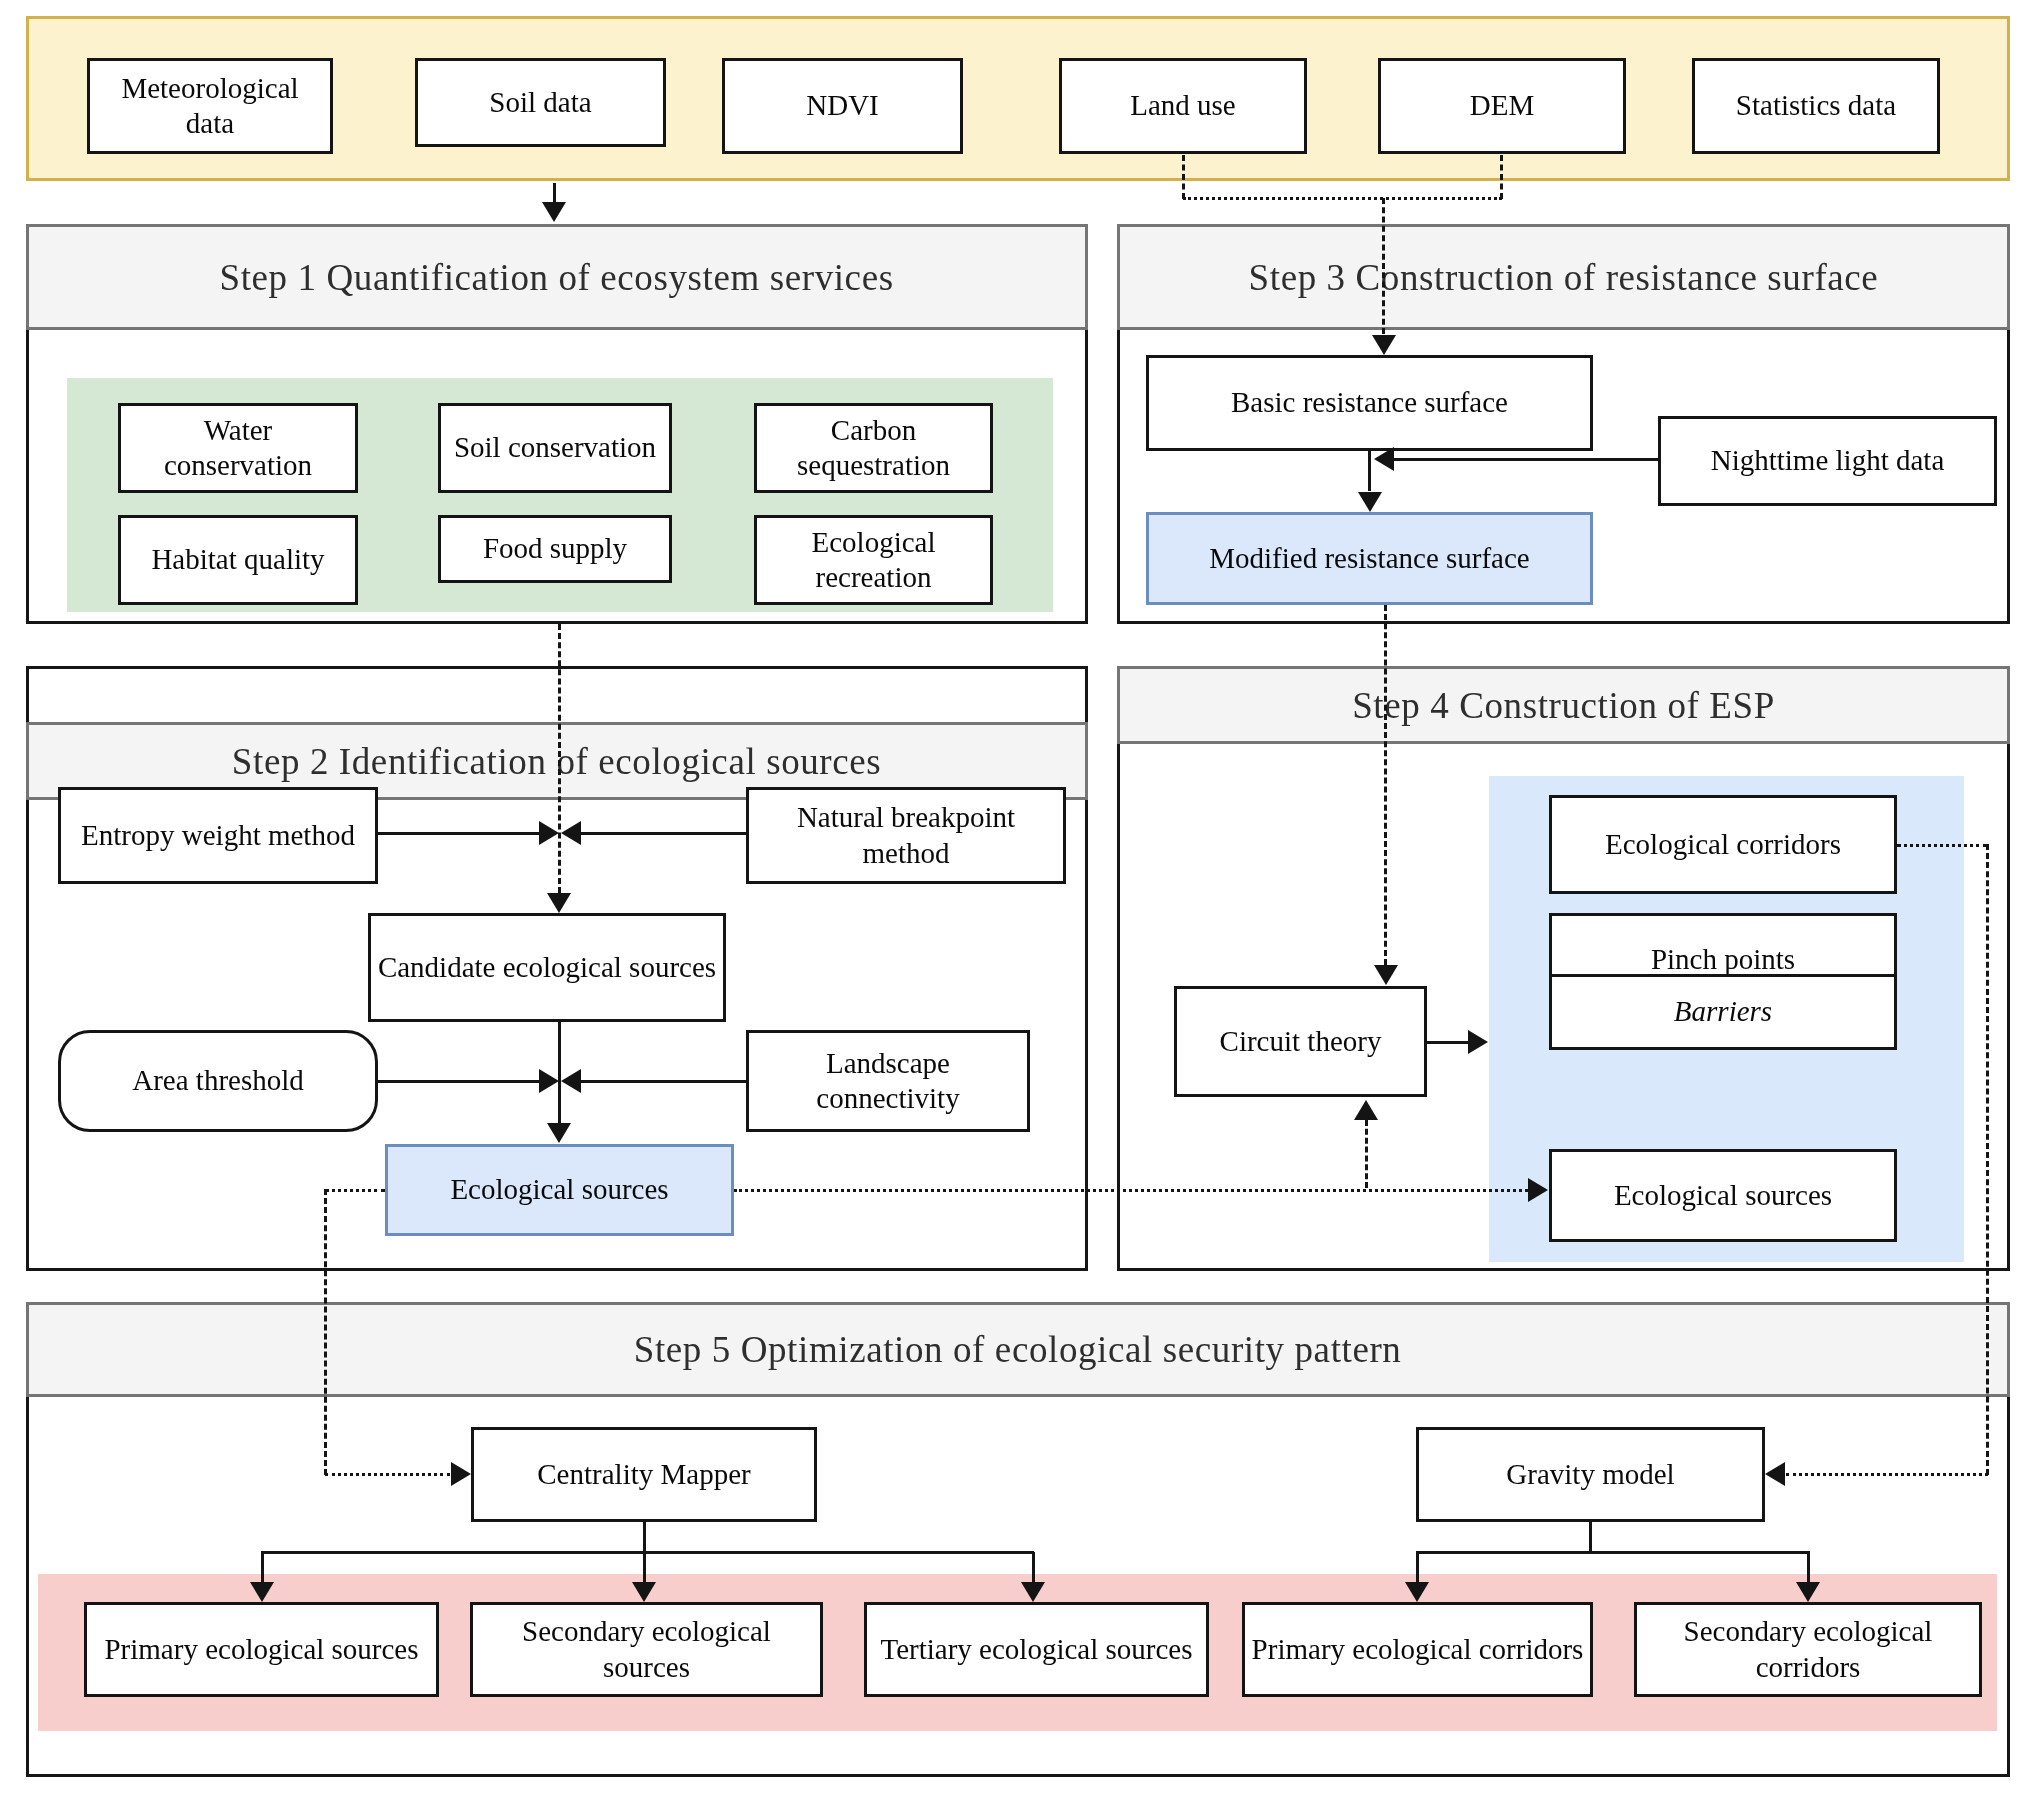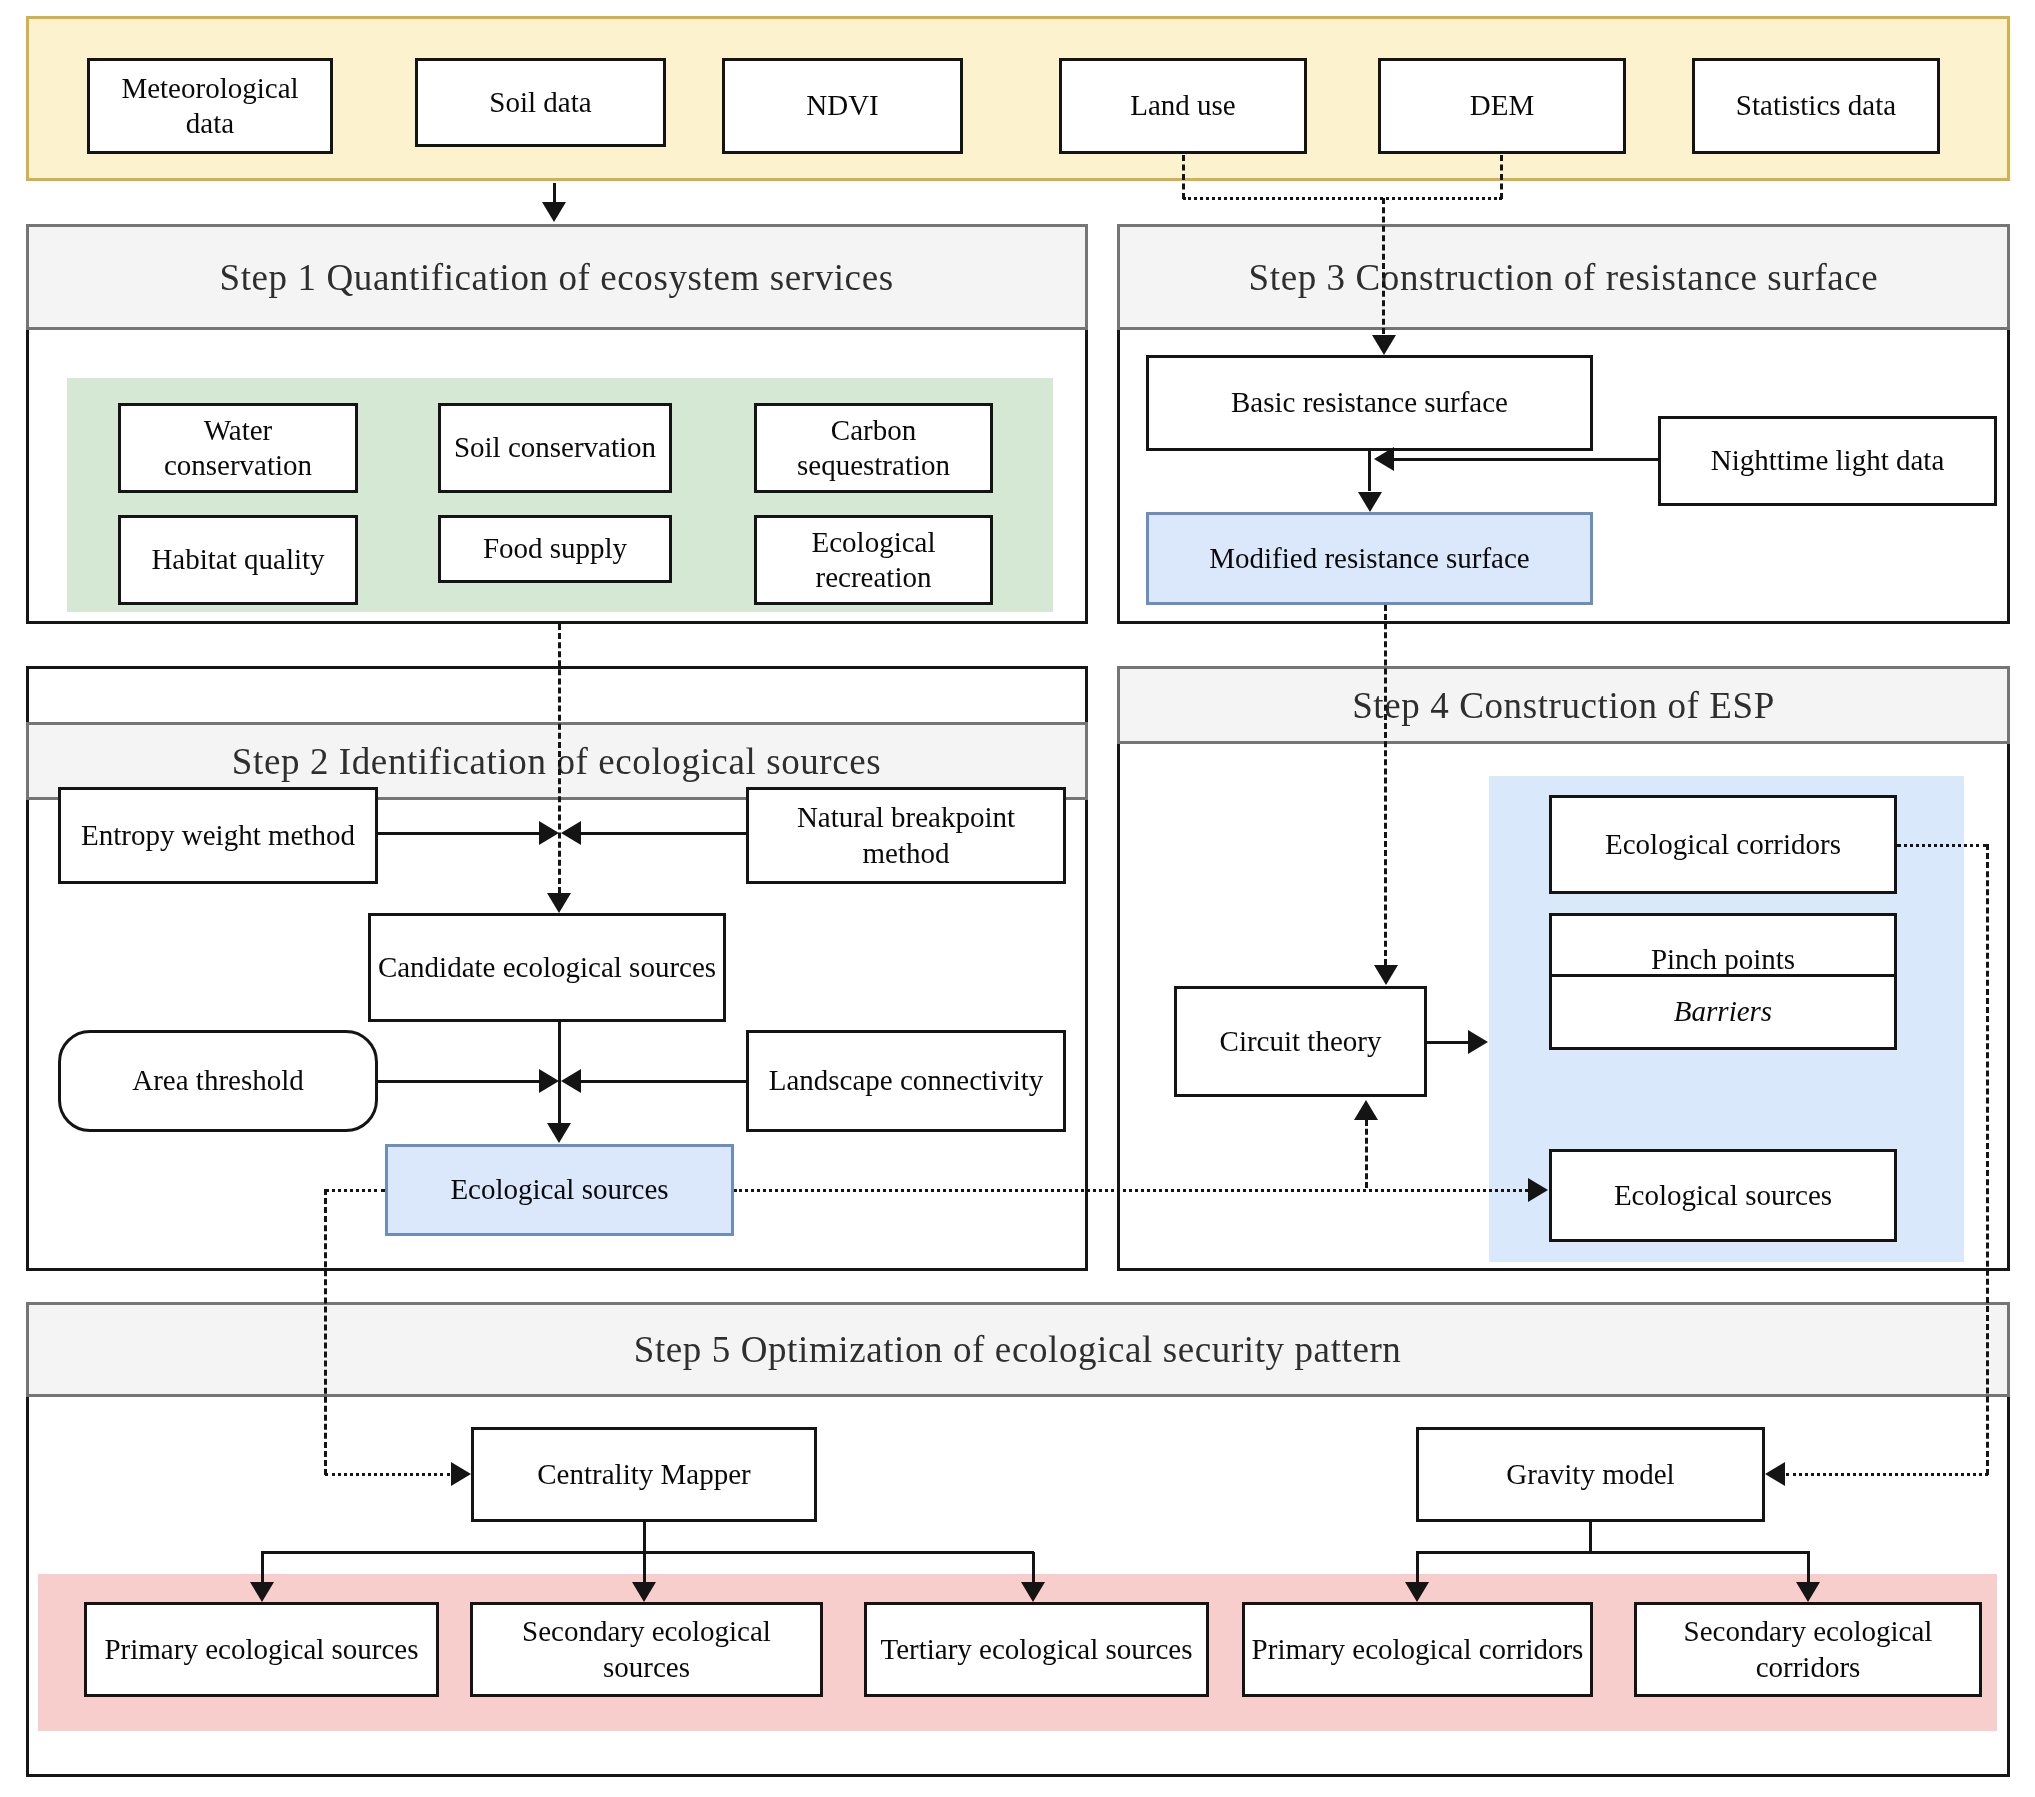--- a/index.html
+++ b/index.html
@@ -137,21 +137,21 @@
   <div class="box" style="left:438px;top:403px;width:234px;height:90px;">Soil conservation</div>
   <div class="box" style="left:754px;top:403px;width:239px;height:90px;">Carbon sequestration</div>
   <div class="box" style="left:118px;top:515px;width:240px;height:90px;">Habitat quality</div>
   <div class="box" style="left:438px;top:515px;width:234px;height:68px;">Food supply</div>
   <div class="box" style="left:754px;top:515px;width:239px;height:90px;">Ecological recreation</div>
 
   <div class="box" style="left:58px;top:787px;width:320px;height:97px;">Entropy weight method</div>
   <div class="box" style="left:746px;top:787px;width:320px;height:97px;">Natural breakpoint method</div>
   <div class="box" style="left:368px;top:913px;width:358px;height:109px;">Candidate ecological sources</div>
   <div class="box" style="left:58px;top:1030px;width:320px;height:102px;border-radius:32px;">Area threshold</div>
-  <div class="box" style="left:746px;top:1030px;width:320px;height:102px;">Landscape connectivity</div>
+  <div class="box" style="left:746px;top:1030px;width:284px;height:102px;">Landscape connectivity</div>
   <div class="box blue" style="left:385px;top:1144px;width:349px;height:92px;">Ecological sources</div>
 
   <div class="box" style="left:1146px;top:355px;width:447px;height:96px;">Basic resistance surface</div>
   <div class="box" style="left:1658px;top:416px;width:339px;height:90px;">Nighttime light data</div>
   <div class="box blue" style="left:1146px;top:512px;width:447px;height:93px;">Modified resistance surface</div>
 
   <div class="box" style="left:1174px;top:986px;width:253px;height:111px;">Circuit theory</div>
   <div class="box" style="left:1549px;top:795px;width:348px;height:99px;">Ecological corridors</div>
   <div class="box" style="left:1549px;top:913px;width:348px;height:93px;">Pinch points</div>
   <div class="box" style="left:1549px;top:974px;width:348px;height:76px;font-style:italic;">Barriers</div>

